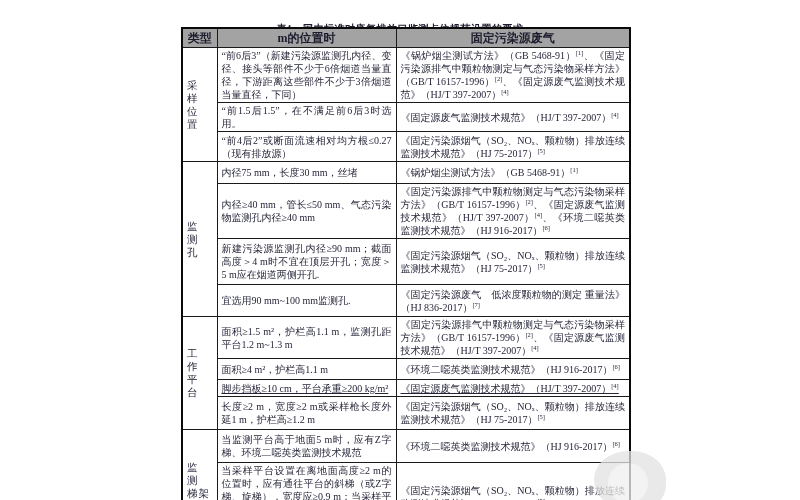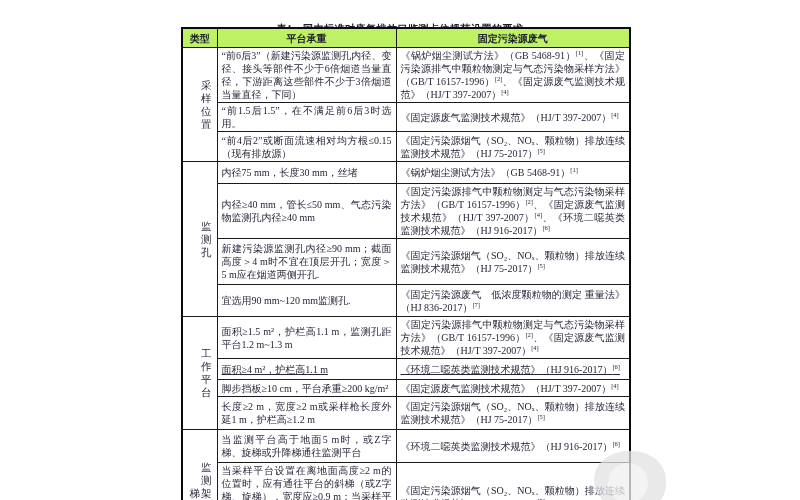--- a/index.html
+++ b/index.html
@@ -20,25 +20,25 @@
     font-size:10px;
   }
   table.std-table th, table.std-table td{
     border:1px solid #1a1a1a;
     padding:1px 4px;
     vertical-align:middle;
     line-height:13px;
     overflow:hidden;
   }
   table.std-table th{
-    font-weight:bold;text-align:center;height:16px;font-size:10px;color:#1c1c2e;
-    background:#bef264;
+    font-weight:bold;text-align:center;height:16px;font-size:12px;color:#1c1c2e;
+    background:#a3a3a3;
   }
   td.type-cell{
-    text-align:right;white-space:pre-line;letter-spacing:1px;
+    text-align:left;white-space:pre-line;letter-spacing:1px;
     font-size:10.5px;color:#26263a;padding:1px 2px;
   }
   td.req-cell{
     text-align:justify;text-justify:inter-ideograph;color:#26263a;
   }
   td.std-cell{
     text-align:justify;text-justify:inter-ideograph;color:#26263a;
   }
   td sup{font-size:6.5px;vertical-align:4px;line-height:0;}
   .watermark{
@@ -58,79 +58,79 @@
 
 <table class="std-table">
   <colgroup>
     <col style="width:35px">
     <col style="width:179px">
     <col style="width:234px">
   </colgroup>
   <thead>
     <tr id="header-row">
         <th>类型</th>
-        <th>平台承重</th>
+        <th>m的位置时</th>
         <th>固定污染源废气</th>
       </tr>
   </thead>
   <tbody id="table-body">
       <tr style="height: 52px;">
         <td rowspan="3" class="type-cell">采 样
 位 置</td>
         <td class="req-cell">“前6后3”（新建污染源监测孔内径、变径、接头等部件不少于6倍烟道当量直径，下游距离这些部件不少于3倍烟道当量直径，下同）</td>
         <td class="std-cell">《锅炉烟尘测试方法》（GB 5468-91）<sup>[1]</sup>、《固定污染源排气中颗粒物测定与气态污染物采样方法》（GB/T 16157-1996）<sup>[2]</sup>、《固定源废气监测技术规范》（HJ/T 397-2007）<sup>[4]</sup></td>
       </tr>
       <tr style="height: 17px;">
         <td class="req-cell">“前1.5后1.5”，在不满足前6后3时选用。</td>
         <td class="std-cell">《固定源废气监测技术规范》（HJ/T 397-2007）<sup>[4]</sup></td>
       </tr>
       <tr style="height: 30px;">
-        <td class="req-cell">“前4后2”或断面流速相对均方根≤0.15（现有排放源）</td>
+        <td class="req-cell">“前4后2”或断面流速相对均方根≤0.27（现有排放源）</td>
         <td class="std-cell">《固定污染源烟气（SO₂、NOₓ、颗粒物）排放连续监测技术规范》（HJ 75-2017）<sup>[5]</sup></td>
       </tr>
       <tr style="height: 22px;">
         <td rowspan="4" class="type-cell">监 测
 孔</td>
         <td class="req-cell">内径75 mm，长度30 mm，丝堵</td>
         <td class="std-cell">《锅炉烟尘测试方法》（GB 5468-91）<sup>[1]</sup></td>
       </tr>
       <tr style="height: 55px;">
         <td class="req-cell">内径≥40 mm，管长≤50 mm、气态污染物监测孔内径≥40 mm</td>
         <td class="std-cell">《固定污染源排气中颗粒物测定与气态污染物采样方法》（GB/T 16157-1996）<sup>[2]</sup>、《固定源废气监测技术规范》（HJ/T 397-2007）<sup>[4]</sup>、《环境二噁英类监测技术规范》（HJ 916-2017）<sup>[6]</sup></td>
       </tr>
       <tr style="height: 46px;">
         <td class="req-cell">新建污染源监测孔内径≥90 mm；截面高度＞4 m时不宜在顶层开孔；宽度＞5 m应在烟道两侧开孔.</td>
         <td class="std-cell">《固定污染源烟气（SO₂、NOₓ、颗粒物）排放连续监测技术规范》（HJ 75-2017）<sup>[5]</sup></td>
       </tr>
       <tr style="height: 32px;">
-        <td class="req-cell">宜选用90 mm~120 mm监测孔.</td>
+        <td class="req-cell">宜选用90 mm~100 mm监测孔.</td>
         <td class="std-cell">《固定污染源废气　低浓度颗粒物的测定 重量法》（HJ 836-2017）<sup>[7]</sup></td>
       </tr>
       <tr style="height: 41px;">
         <td rowspan="4" class="type-cell">工 作
 平 台</td>
         <td class="req-cell">面积≥1.5 m²，护栏高1.1 m，监测孔距平台1.2 m~1.3 m</td>
         <td class="std-cell">《固定污染源排气中颗粒物测定与气态污染物采样方法》（GB/T 16157-1996）<sup>[2]</sup>、《固定源废气监测技术规范》（HJ/T 397-2007）<sup>[4]</sup></td>
       </tr>
-      <tr style="height: 21px; text-decoration: underline;">
+      <tr style="height: 21px;">
         <td class="req-cell">面积≥4 m²，护栏高1.1 m</td>
         <td class="std-cell">《环境二噁英类监测技术规范》（HJ 916-2017）<sup>[6]</sup></td>
       </tr>
-      <tr style="height: 17px;">
+      <tr style="height: 17px; text-decoration: underline;">
         <td class="req-cell">脚步挡板≥10 cm，平台承重≥200 kg/m²</td>
         <td class="std-cell">《固定源废气监测技术规范》（HJ/T 397-2007）<sup>[4]</sup></td>
       </tr>
       <tr style="height: 33px;">
         <td class="req-cell">长度≥2 m，宽度≥2 m或采样枪长度外延1 m，护栏高≥1.2 m</td>
         <td class="std-cell">《固定污染源烟气（SO₂、NOₓ、颗粒物）排放连续监测技术规范》（HJ 75-2017）<sup>[5]</sup></td>
       </tr>
       <tr style="height: 33px;">
         <td rowspan="2" class="type-cell">监 测
 梯架</td>
-        <td class="req-cell">当监测平台高于地面5 m时，或Z字梯、旋梯或升降梯通往监测平台</td>
+        <td class="req-cell">当监测平台高于地面5 m时，应有Z字梯、环境二噁英类监测技术规范</td>
         <td class="std-cell">《环境二噁英类监测技术规范》（HJ 916-2017）<sup>[6]</sup></td>
       </tr>
       <tr style="height: 54px;">
         <td class="req-cell">当采样平台设置在离地面高度≥2 m的位置时，应有通往平台的斜梯（或Z字梯、旋梯），宽度应≥0.9 m；当采样平台设置在离地面高度≥20 m的位置时，应有通往平台的升降梯</td>
         <td class="std-cell">《固定污染源烟气（SO₂、NOₓ、颗粒物）排放连续监测技术规范》（HJ 75-2017）<sup>[5]</sup></td>
       </tr>
     </tbody>
 </table>
 
 <div class="watermark">

